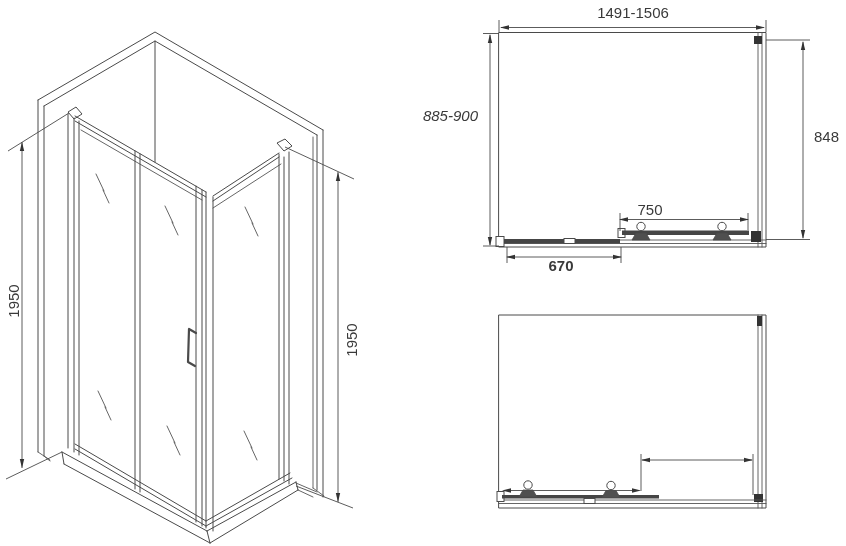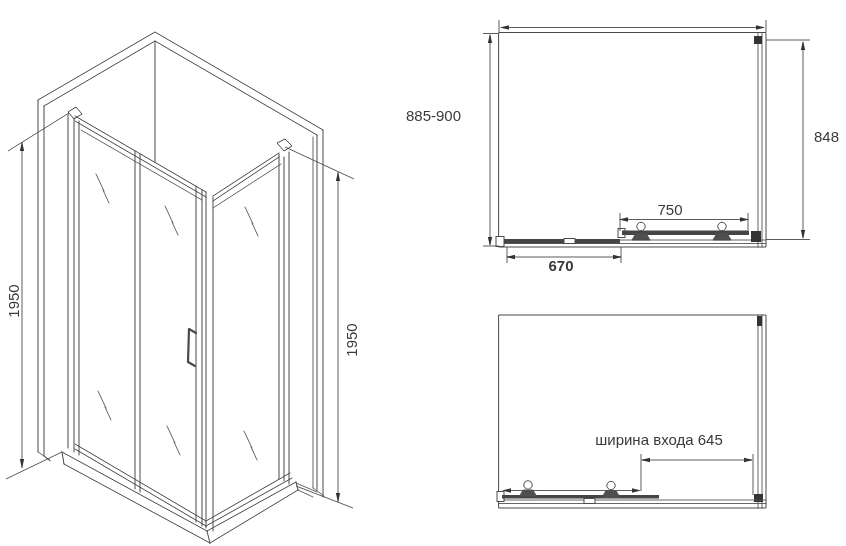--- a/index.html
+++ b/index.html
@@ -210,24 +210,24 @@
         <polygon class="dk" points="641,460 650,457.8 650,462.2"></polygon>
         <polygon class="dk" points="753,460 744,457.8 744,462.2"></polygon>
       </g>
     </g>
   </svg>
 
   <div class="lbl rot" style="left:-8px;top:293px;width:44px;">1950</div>
 
   <div class="lbl rot" style="left:330px;top:332px;width:44px;">1950</div>
 
-
-  <div class="lbl" style="left:406px;top:108px;width:72px;text-align:left;">885-900</div>
+  <div class="lbl" style="left:563px;top:5px;width:140px;">1491-1506</div>
+
+  <div class="lbl" style="left:406px;top:108px;width:72px;text-align:right;font-style:italic;">885-900</div>
 
   <div class="lbl" style="left:814px;top:129px;width:50px;text-align:left;">848</div>
 
-  <div class="lbl" style="left:640px;top:202px;width:60px;">750</div>
+  <div class="lbl" style="left:620px;top:202px;width:60px;">750</div>
 
   <div class="lbl" style="left:531px;top:258px;width:60px;font-weight:bold;">670</div>
 
-  <div class="lbl" style="left:559px;top:432px;width:200px;">ширина входа 645</div>
 
 </div>
 
 </body></html>

